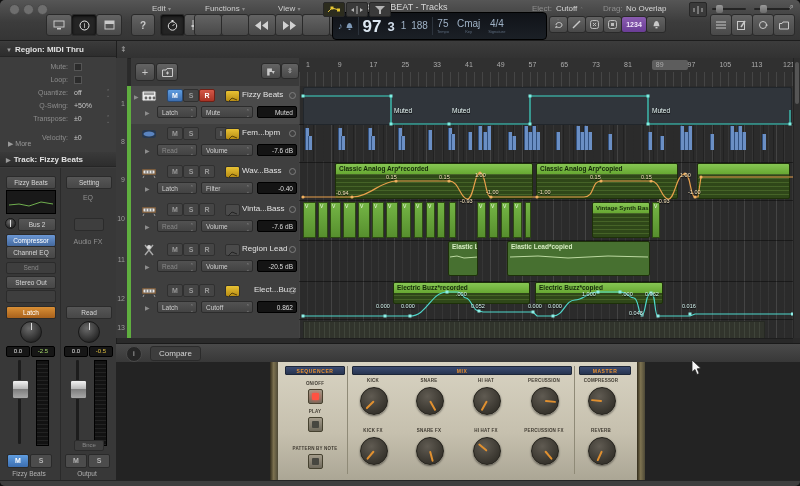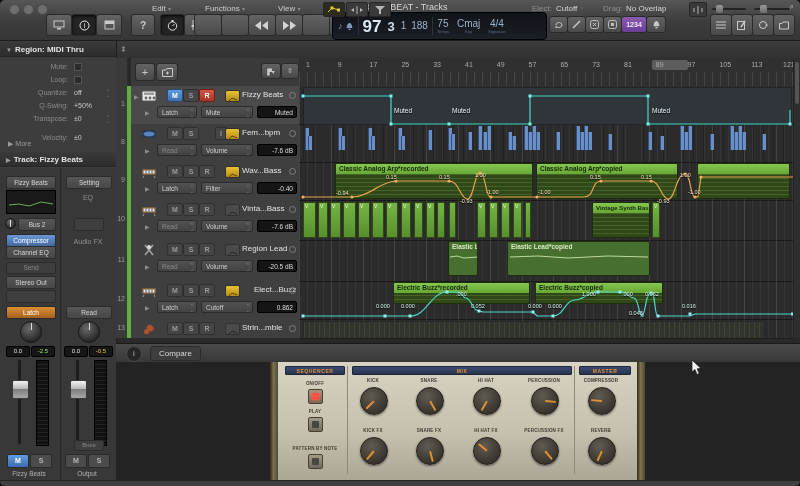--- a/index.html
+++ b/index.html
@@ -585,33 +585,20 @@
         <div class="autoicon on" style="left: 94px;"><svg width="13" height="10">
             <polyline points="2,7 6,3 11,5" fill="none" stroke="#5a4408"></polyline>
           </svg></div>
         <div class="tname" style="left: 111px; padding-left: 12px;">Elect...Buzz</div>
         <div class="tcirc" style="left: 158px;"></div>
         <div class="disc" style="left: 14px; top: 23px;">▶</div>
         <div class="ddbox" style="left: 26px; width: 40px;">Latch<span class="st">⌃<br>⌄</span></div>
         <div class="ddbox" style="left: 70px; width: 52px;">Cutoff<span class="st">⌃<br>⌄</span></div>
         <div class="vbox" style="left: 126px; width: 40px;">0.862</div>
       </div>
-      <div class="thead" style="top: 233px; height: 19px;">
-        <div class="abs" style="left: 10px; top: 2px; width: 18px; height: 13px;"><svg width="16" height="12">
-            <path d="M4,11 C2,9 3,6 6,6 C5,4 7,1 10,2 L13,5 C13,8 10,9 8,8 C9,10 7,12 4,11 Z" fill="#b0502e"></path>
-          </svg></div>
-        <div class="msr" style="left: 36px;">M</div>
-        <div class="msr" style="left: 52px;">S</div>
-        <div class="msr" style="left: 68px;">R</div>
-        <div class="autoicon" style="left: 94px;"><svg width="13" height="10">
-            <polyline points="2,7 6,3 11,5" fill="none" stroke="#222"></polyline>
-          </svg></div>
-        <div class="tname" style="left: 111px;">Strin...mble</div>
-        <div class="tcirc" style="left: 158px;"></div>
-      </div>
     </div>
 
   <div class="abs" id="arrange">
     <div id="rowlines">
         <div class="rowline" style="top: 38px; left: 0px; width: 494px;"></div>
         <div class="rowline" style="top: 76px; left: 0px; width: 494px;"></div>
         <div class="rowline" style="top: 114px; left: 0px; width: 494px;"></div>
         <div class="rowline" style="top: 154px; left: 0px; width: 494px;"></div>
         <div class="rowline" style="top: 195px; left: 0px; width: 494px;"></div>
         <div class="rowline" style="top: 233px; left: 0px; width: 494px;"></div>

